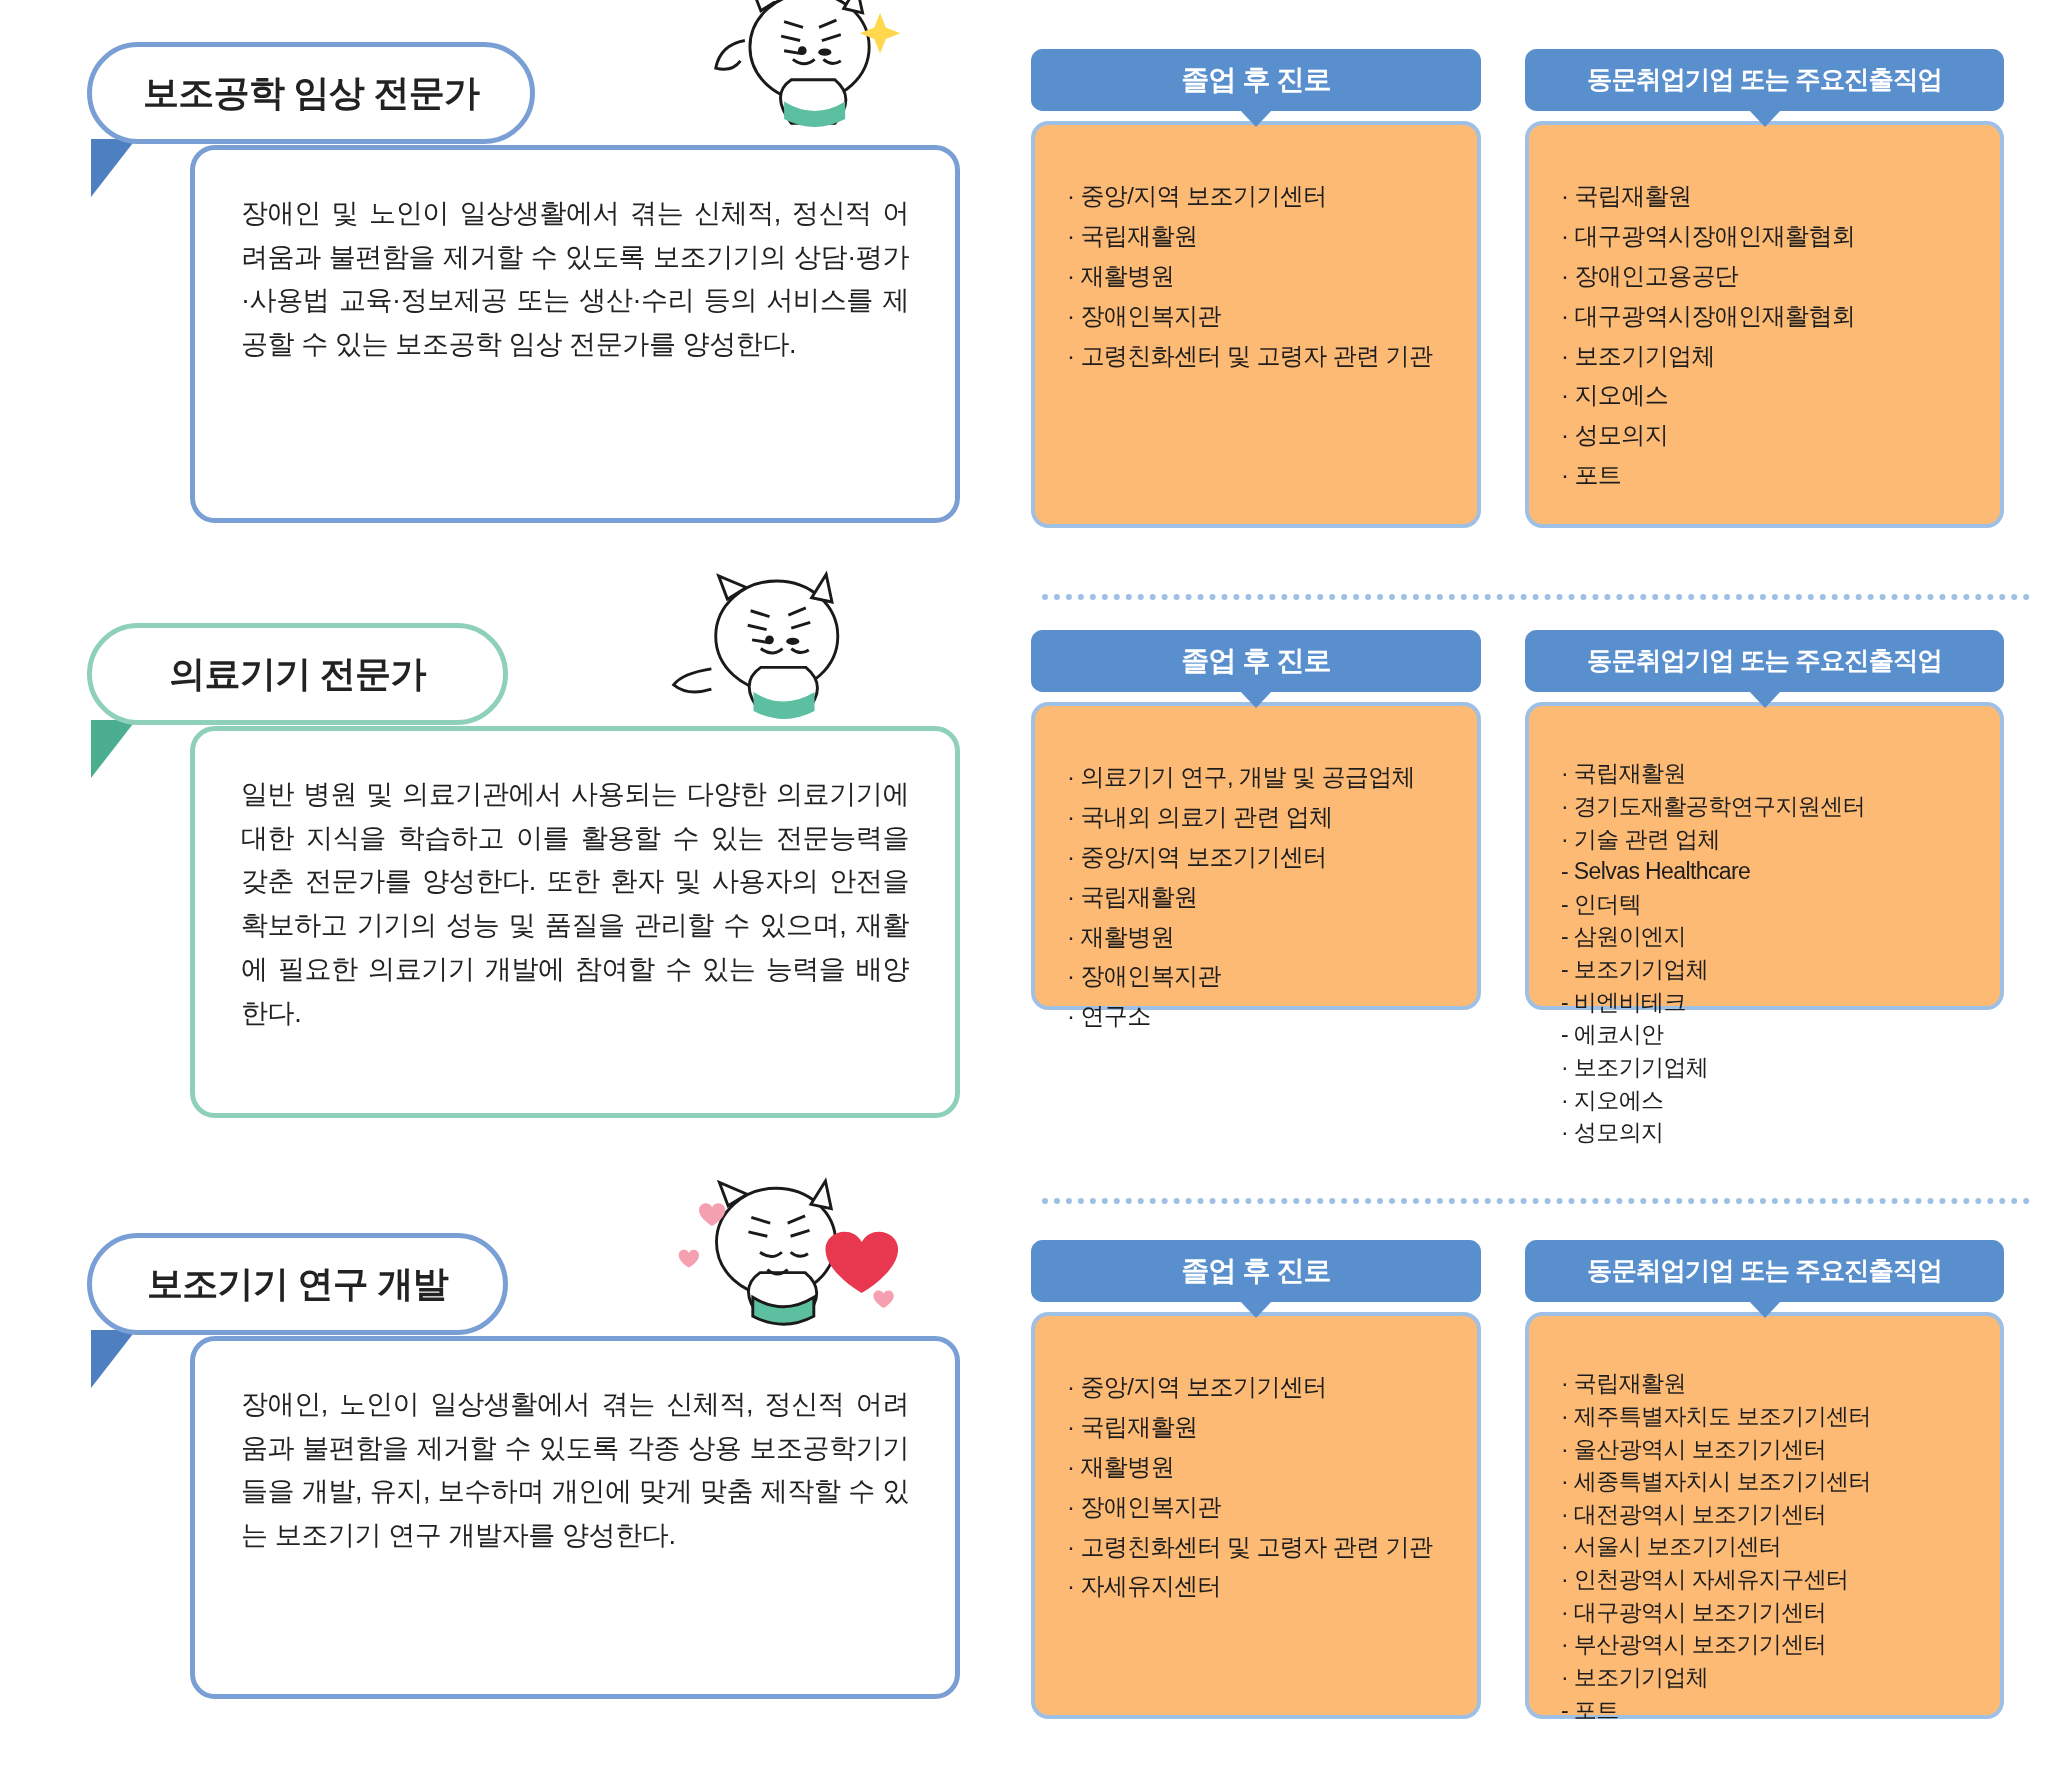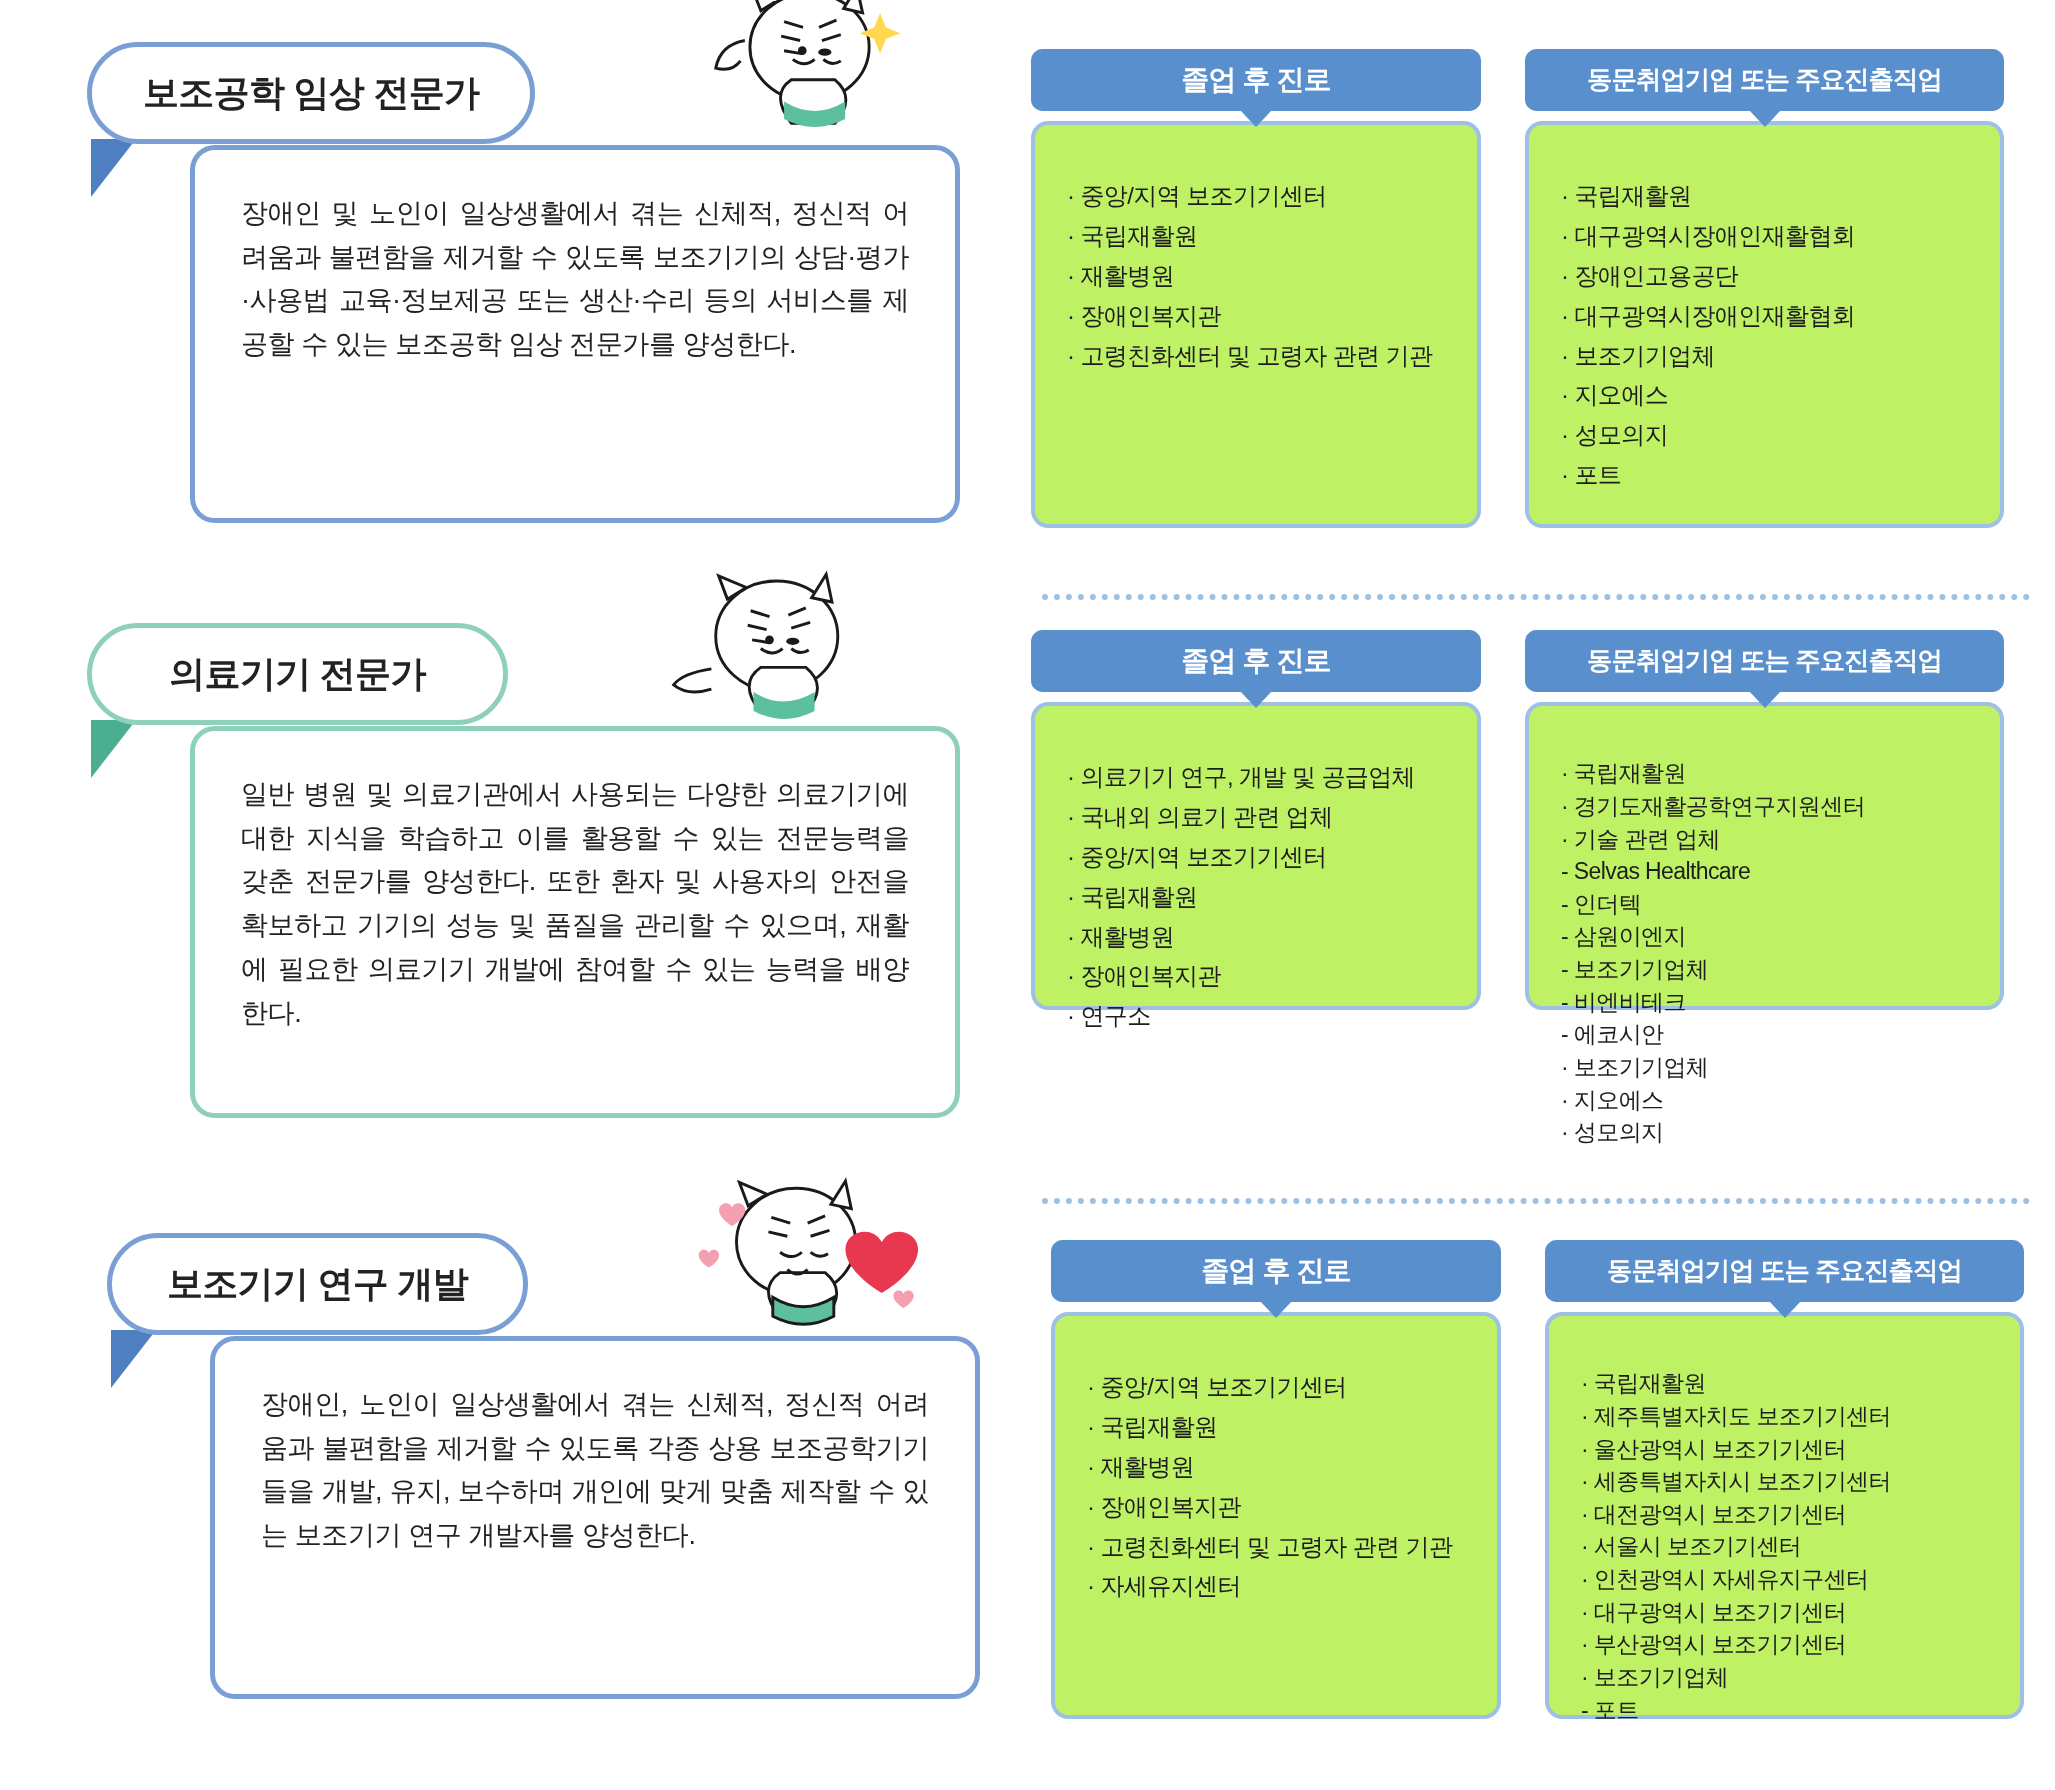--- a/index.html
+++ b/index.html
@@ -24,21 +24,21 @@
 
   
   .section {
     position: relative;
     display: flex;
     flex-direction: row;
     align-items: center;
   }
   .sec-1 { height: 581px; }
   .sec-2 { height: 610px; }
-  .sec-3 { height: 595px; margin-left: 20px; }
+  .sec-3 { height: 595px; }
 
   
   .left-block {
     position: relative;
     width: 1031px;
     flex: 0 0 1031px;
     height: 100%;
   }
 
   .title-pill {
@@ -149,21 +149,21 @@
     width: 0; height: 0;
     border-left: 16px solid transparent;
     border-right: 16px solid transparent;
     border-top: 17.4px solid #5a8fce;
   }
 
   .col-body {
     margin-top: 10.2px;
     border: 4.4px solid #9dc0e4;
     border-radius: 17.4px;
-    background: #bef264;
+    background: #fdba74;
     padding: 51px 41px 25px 32px;
   }
   .body-h1 { height: 407px; }
   .body-h3 { height: 308px; }
   .body-h4 { height: 407px; }
 
   .col-body ul {
     list-style: none;
     margin: 0;
     padding: 0;

